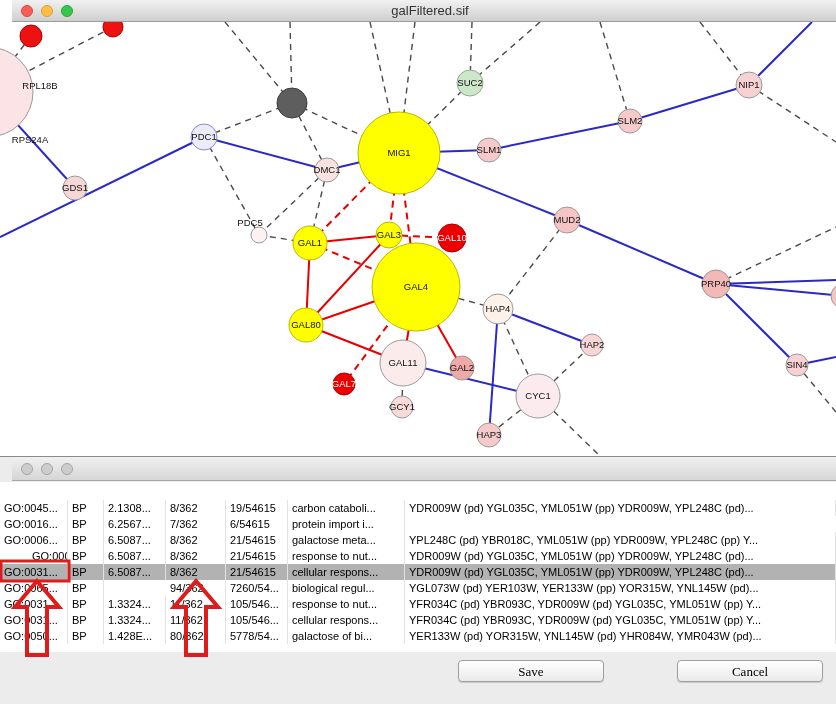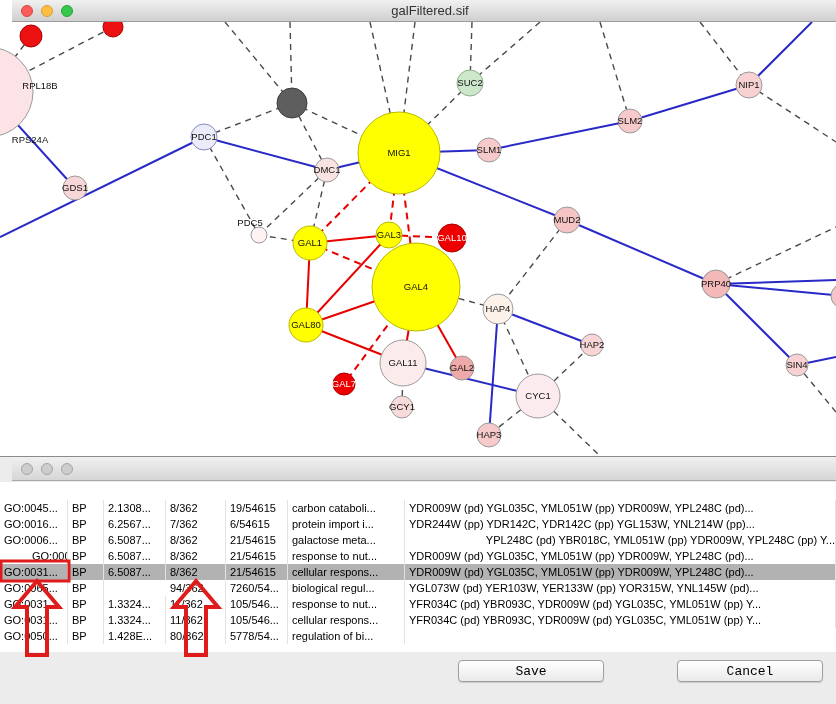--- a/index.html
+++ b/index.html
@@ -55,21 +55,21 @@
   .trow { display: flex; height: 16px; background: #fff; }
   .trow.selected { background: #b2b2b2; }
   .tcell {
     font-size: 11px; line-height: 16px; padding-left: 4px; color: #000;
     border-right: 1px solid #e2e2e2; overflow: hidden; white-space: nowrap; flex: none;
   }
   .mac-btn {
     position: absolute; top: 203px; height: 22px; width: 146px;
     border: 1px solid #9f9f9f; border-radius: 4px;
     background: linear-gradient(#ffffff, #eaeaea);
-    font-family: Liberation Mono, monospace; font-size: 13px; color: #000;
+    font-family: Liberation Serif, serif; font-size: 13px; color: #000;
     text-align: center; line-height: 20px;
     box-shadow: 0 1px 1px rgba(0,0,0,.15);
   }
   #save-btn { left: 458px; }
   #cancel-btn { left: 677px; }
 
   #overlay { position: absolute; top: 0; left: 0; width: 836px; height: 704px;
     pointer-events: none; z-index: 40; }
 </style>
 </head>
@@ -226,30 +226,29 @@
           <div class="tcell" style="width: 117px;">carbon cataboli...</div>
           <div class="tcell" style="width: 431px;">YDR009W (pd) YGL035C, YML051W (pp) YDR009W, YPL248C (pd)...</div>
         </div>
         <div class="trow">
           <div class="tcell" style="width: 68px;">GO:0016...</div>
           <div class="tcell" style="width: 36px;">BP</div>
           <div class="tcell" style="width: 62px;">6.2567...</div>
           <div class="tcell" style="width: 60px;">7/362</div>
           <div class="tcell" style="width: 62px;">6/54615</div>
           <div class="tcell" style="width: 117px;">protein import i...</div>
-          <div class="tcell" style="width: 431px;">YDR244W (pp) YDR142C, YDR142C (pp) YGL153W, YNL214W (pp)...</div>
         </div>
         <div class="trow">
           <div class="tcell" style="width: 68px;">GO:0006...</div>
           <div class="tcell" style="width: 36px;">BP</div>
           <div class="tcell" style="width: 62px;">6.5087...</div>
           <div class="tcell" style="width: 60px;">8/362</div>
           <div class="tcell" style="width: 62px;">21/54615</div>
           <div class="tcell" style="width: 117px;">galactose meta...</div>
-          <div class="tcell" style="width: 431px; text-align: right;">YPL248C (pd) YBR018C, YML051W (pp) YDR009W, YPL248C (pp) Y...</div>
+          <div class="tcell" style="width: 431px;">YPL248C (pd) YBR018C, YML051W (pp) YDR009W, YPL248C (pp) Y...</div>
         </div>
         <div class="trow">
           <div class="tcell" style="width: 68px; padding-left: 32px;">GO:0007...</div>
           <div class="tcell" style="width: 36px;">BP</div>
           <div class="tcell" style="width: 62px;">6.5087...</div>
           <div class="tcell" style="width: 60px;">8/362</div>
           <div class="tcell" style="width: 62px;">21/54615</div>
           <div class="tcell" style="width: 117px;">response to nut...</div>
           <div class="tcell" style="width: 431px;">YDR009W (pd) YGL035C, YML051W (pp) YDR009W, YPL248C (pd)...</div>
         </div>
@@ -288,21 +287,22 @@
           <div class="tcell" style="width: 62px;">105/546...</div>
           <div class="tcell" style="width: 117px;">cellular respons...</div>
           <div class="tcell" style="width: 431px;">YFR034C (pd) YBR093C, YDR009W (pd) YGL035C, YML051W (pp) Y...</div>
         </div>
         <div class="trow">
           <div class="tcell" style="width: 68px;">GO:0050...</div>
           <div class="tcell" style="width: 36px;">BP</div>
           <div class="tcell" style="width: 62px;">1.428E...</div>
           <div class="tcell" style="width: 60px;">80/362</div>
           <div class="tcell" style="width: 62px;">5778/54...</div>
-          <div class="tcell" style="width: 117px;">regulation of bi...</div>
+          <div class="tcell" style="width: 117px;">galactose of bi...</div>
+          <div class="tcell" style="width: 431px;">YER133W (pd) YOR315W, YNL145W (pd) YHR084W, YMR043W (pd)...</div>
         </div>
       </div>
   </div>
 
   <button class="mac-btn" id="save-btn">Save</button>
   <button class="mac-btn" id="cancel-btn">Cancel</button>
 </div>
 
 <svg id="overlay">
     <rect x="1" y="561" width="68" height="20" fill="none" stroke="#e01b1b" stroke-width="3"></rect>

